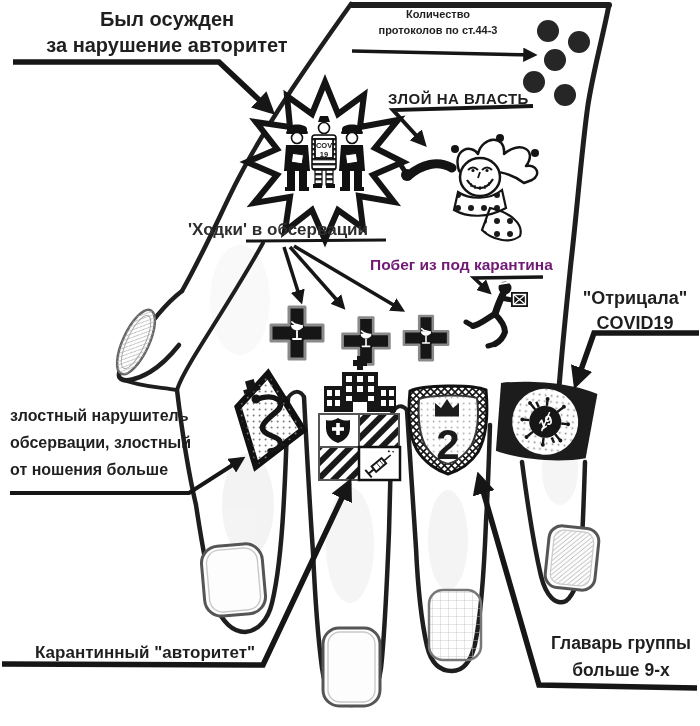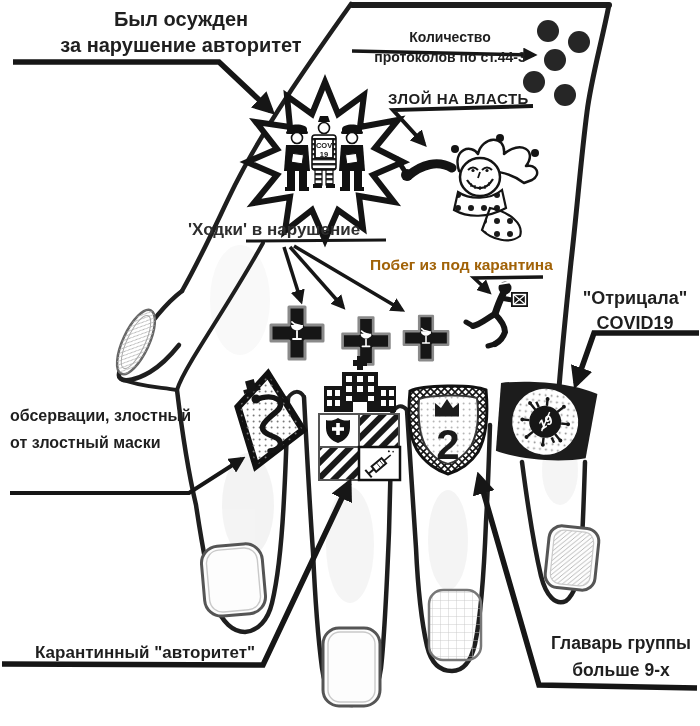--- a/index.html
+++ b/index.html
@@ -299,44 +299,45 @@
     <path stroke-width="3.5" marker-end="url(#arr)" d="M290,247 L343,307"></path>
     <path stroke-width="3.5" marker-end="url(#arr)" d="M294,246 L402,310"></path>
     <path stroke-width="3.5" marker-end="url(#arr)" d="M543,277 L474,278 L489,292"></path>
     <path stroke-width="5.5" marker-end="url(#arr)" d="M699,333 L594,333 L576,384"></path>
     <path stroke-width="4" marker-end="url(#arr)" d="M10,493 L189,493 L242,459"></path>
     <path stroke-width="5.5" marker-end="url(#arr)" d="M2,664 L263,665 L349,483"></path>
     <path stroke-width="5.5" marker-end="url(#arr)" d="M697,688 L539,685 L479,477"></path>
   </g>
 </svg>
 
-<div class="lbl center" style="left:36px;top:6px;width:290px;font-size:20px;">
+<div class="lbl center" style="left:22px;top:6px;width:290px;font-size:20px;">
   <div>Был осужден</div>
   <div>за нарушение авторитет</div>
 </div>
 
-<div class="lbl center" style="left:357px;top:7px;width:186px;font-size:14px;line-height:1.45;margin-top:20px;">
+<div class="lbl center" style="left:345px;top:7px;width:186px;font-size:11px;line-height:1.45;">
   <div>Количество</div>
   <div>протоколов по ст.44-3</div>
 </div>
 
 <div class="lbl" style="left:388px;top:89px;font-size:15px;letter-spacing:0.5px;text-align:center;">ЗЛОЙ НА ВЛАСТЬ</div>
 
-<div class="lbl" style="left:188px;top:219px;font-size:17px;color:#2e2e2e;">'Ходки' в нарушение</div>
-
-<div class="lbl" style="left:370px;top:255px;font-size:15.5px;color:#a16207;">Побег из под карантина</div>
+<div class="lbl" style="left:188px;top:219px;font-size:17px;color:#2e2e2e;">'Ходки' в обсервации</div>
+
+<div class="lbl" style="left:370px;top:255px;font-size:15.5px;color:#701a75;">Побег из под карантина</div>
 
 <div class="lbl center" style="left:572px;top:286px;width:126px;font-size:18px;line-height:1.4;">
   <div>"Отрицала"</div>
   <div>COVID19</div>
 </div>
 
 <div class="lbl left" style="left:10px;top:402px;font-size:16px;line-height:27px;">
+  <div>злостный нарушитель</div>
   <div>обсервации, злостный</div>
-  <div>от злостный маски</div>
+  <div>от ношения больше</div>
 </div>
 
 <div class="lbl" style="left:35px;top:642px;font-size:17px;">Карантинный "авторитет"</div>
 
 <div class="lbl center" style="left:545px;top:630px;width:152px;font-size:17.5px;line-height:1.55;">
   <div>Главарь группы</div>
   <div>больше 9-х</div>
 </div>
 
 </div>

